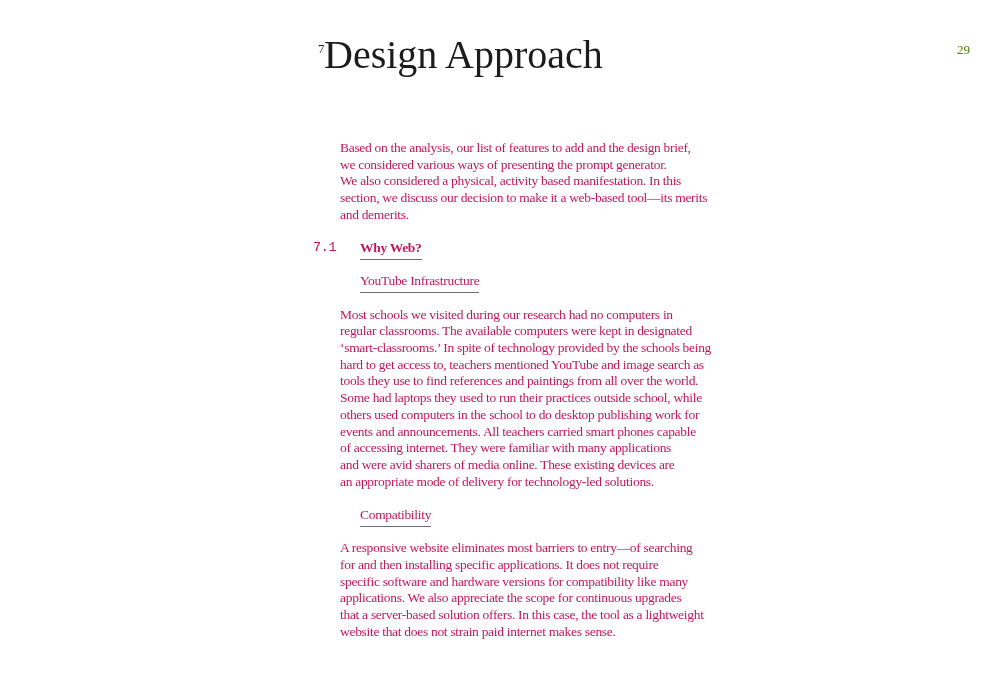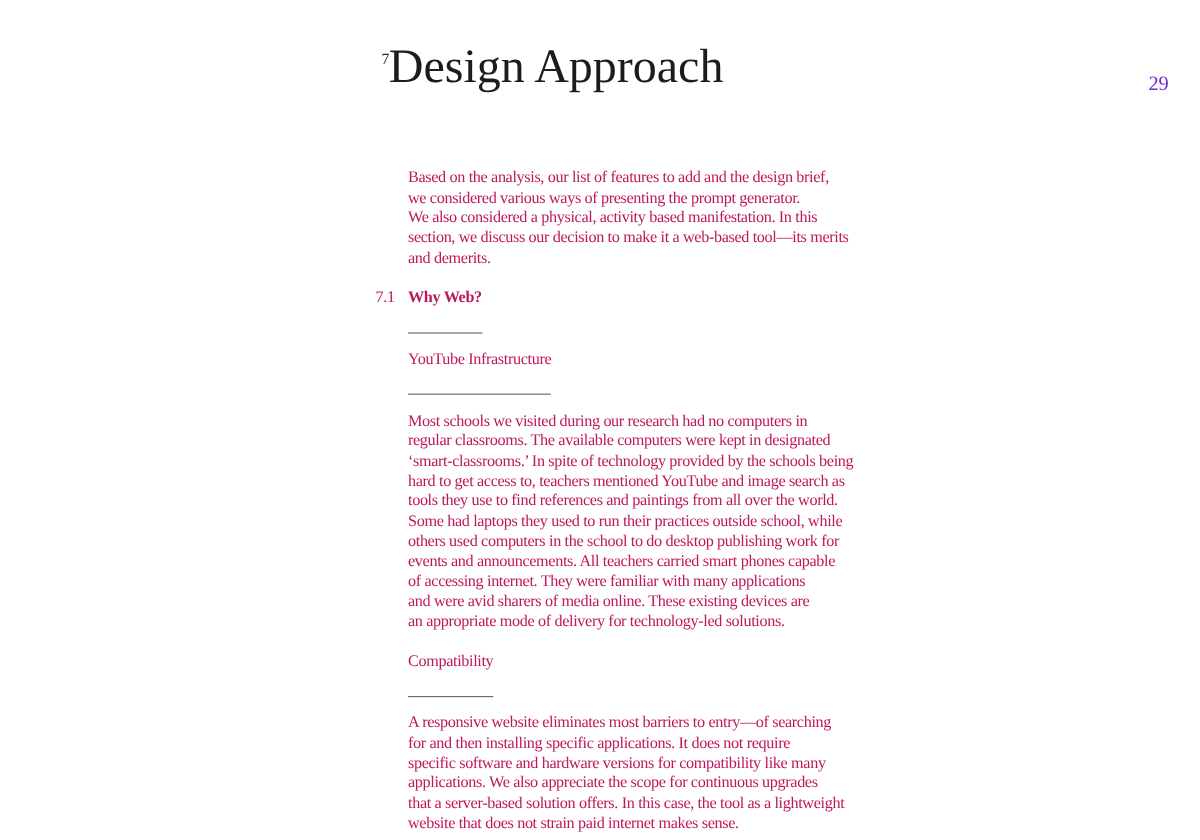--- a/index.html
+++ b/index.html
@@ -32,24 +32,23 @@
     font-size: 40px;
     font-weight: normal;
     line-height: 1.1;
     letter-spacing: 0px;
     color: #1c1c1c;
   }
   .page-num {
     position: absolute;
     left: 957px;
     top: 43px;
-    font-size: 17px;
+    font-size: 13px;
     line-height: 1;
-    color: #6d28d9;
-    margin-top: 18px;
+    color: #4d7c0f;
   }
   .content {
     position: absolute;
     left: 340px;
     top: 140px;
     width: 440px;
     font-size: 13.5px;
     line-height: 16.7px;
     letter-spacing: -0.3px;
     color: #be185d;
@@ -60,25 +59,27 @@
   }
   .heading-row {
     position: relative;
     margin: 0 0 13.5px 0;
     line-height: 16.7px;
   }
   .sec-num {
     position: absolute;
     left: -27px;
     top: 0;
+    font-family: Liberation Mono, monospace;
   }
   .underlined {
     display: inline-block;
     border-bottom: 1.5px solid #6e6e6e;
-    padding-bottom: 20px;
+    padding-bottom: 2px;
+    margin-left: 20px;
   }
   .bold {
     font-weight: bold;
   }
 </style>
 </head>
 <body>
 
 <div class="page">
 

